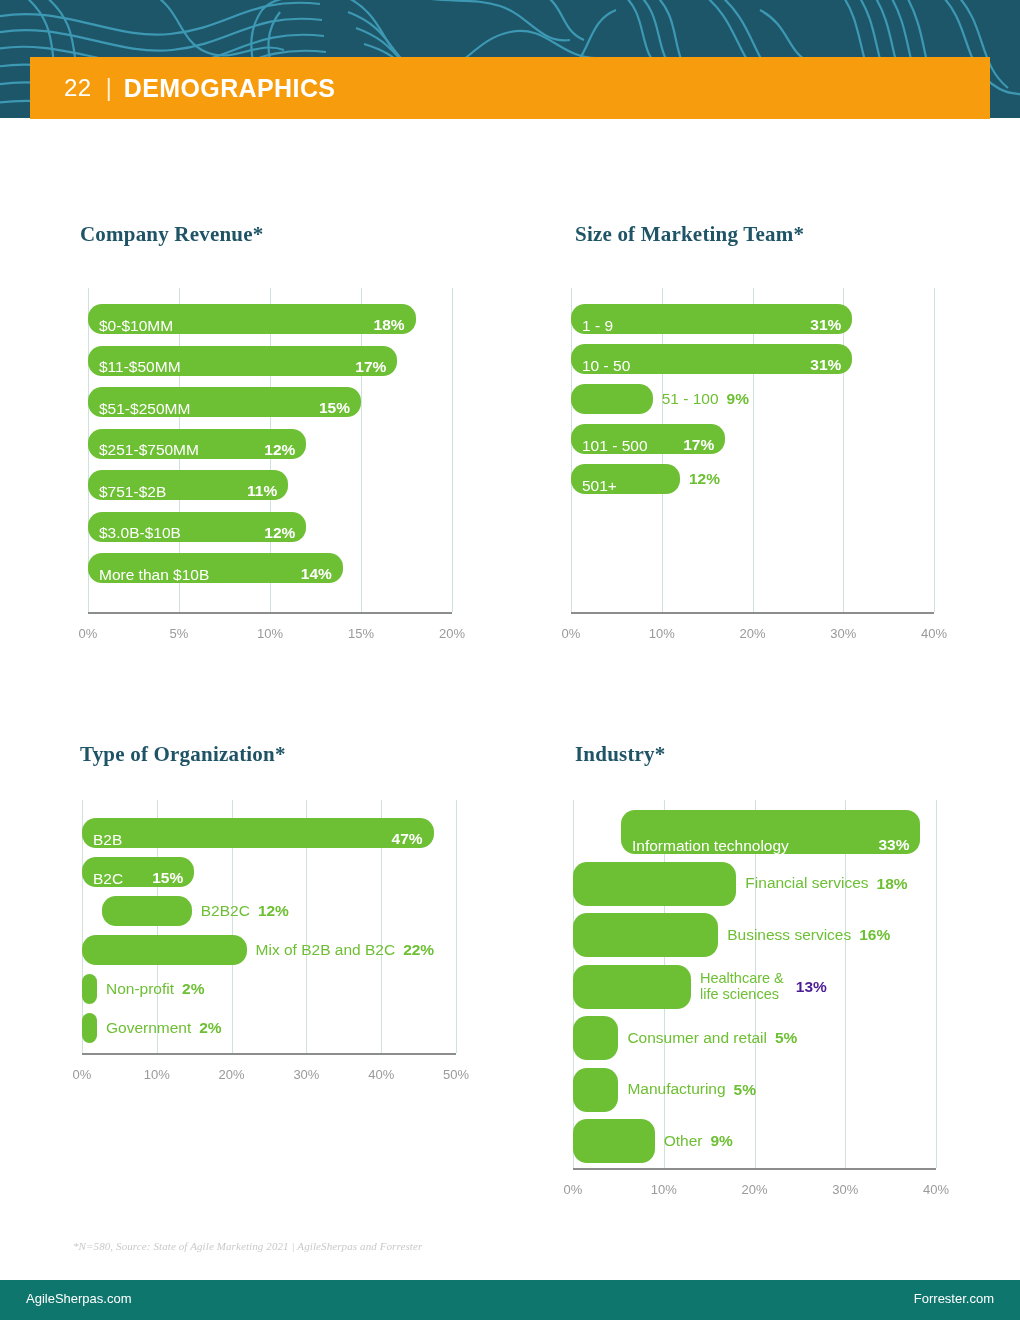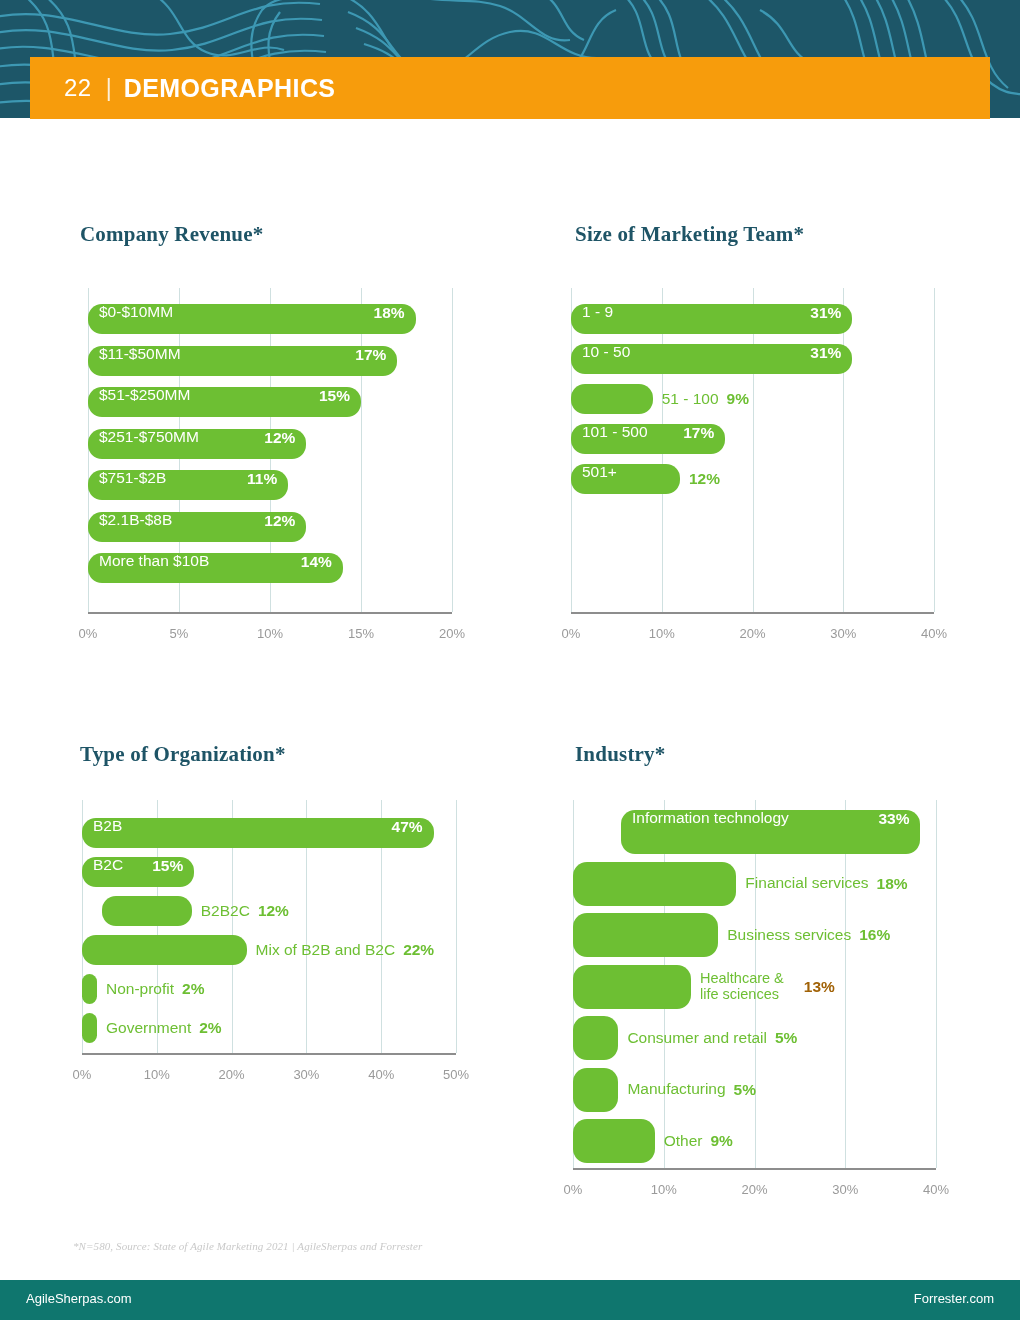--- a/index.html
+++ b/index.html
@@ -38,21 +38,21 @@
     white-space:nowrap;
   }
   .gridline{position:absolute;top:0;width:1px;background:#cfe0e0;}
   .axisline{position:absolute;height:2px;background:#8d8d8d;}
   .tick{
     position:absolute;font-size:13px;color:#9a9a9a;
     transform:translateX(-50%);white-space:nowrap;
   }
   .barrow{position:absolute;left:0;display:flex;align-items:center;}
   .bar{
-    background:#6dbf33;height:100%;display:flex;align-items:flex-start;
+    background:#6dbf33;height:100%;display:flex;align-items:flex-end;
     box-sizing:border-box;flex:0 0 auto;position:relative;border-radius:14px;
   }
   .bar .inlabel{
     color:#ffffff;font-size:15.5px;padding-left:11px;white-space:nowrap;
     line-height:1.04;
   }
   .bar .invalue{
     color:#ffffff;font-size:15.5px;font-weight:bold;position:absolute;
     right:11px;white-space:nowrap;
   }
@@ -172,21 +172,21 @@
         </div>
       </div>
       <div class="barrow" style="left: 88px; top: 470px; height: 30px;">
         <div class="bar" style="width: 200.2px; background: rgb(109, 191, 51);">
           <span class="inlabel">$751-$2B</span>
           <span class="invalue">11%</span>
         </div>
       </div>
       <div class="barrow" style="left: 88px; top: 511.5px; height: 30px;">
         <div class="bar" style="width: 218.4px; background: rgb(109, 191, 51);">
-          <span class="inlabel">$2.1B-$8B</span>
+          <span class="inlabel">$3.0B-$10B</span>
           <span class="invalue">12%</span>
         </div>
       </div>
       <div class="barrow" style="left: 88px; top: 553px; height: 30px;">
         <div class="bar" style="width: 254.8px; background: rgb(109, 191, 51);">
           <span class="inlabel">More than $10B</span>
           <span class="invalue">14%</span>
         </div>
       </div>
     </div>
@@ -307,21 +307,21 @@
       </div>
       <div class="barrow" style="left: 573px; top: 913px; height: 44px;">
         <div class="bar" style="width: 145.2px; background: rgb(109, 191, 51);"></div>
         <span class="outlabel" style="color: rgb(109, 191, 51);">Business services</span>
         <span class="outvalue" style="color: rgb(109, 191, 51); margin-left: 8px;">16%</span>
       </div>
       <div class="barrow" style="left: 573px; top: 964.5px; height: 44px;">
         <div class="bar" style="width: 117.975px; background: rgb(109, 191, 51);"></div>
         <span class="outlabel two-line" style="color: rgb(109, 191, 51);">Healthcare &amp;
 life sciences</span>
-        <span class="outvalue" style="color: #a16207; margin-left: 20px;">13%</span>
+        <span class="outvalue" style="color: #4c1d95; margin-left: 12px;">13%</span>
       </div>
       <div class="barrow" style="left: 573px; top: 1016px; height: 44px;">
         <div class="bar" style="width: 45.375px; background: rgb(109, 191, 51);"></div>
         <span class="outlabel" style="color: rgb(109, 191, 51);">Consumer and retail</span>
         <span class="outvalue" style="color: rgb(109, 191, 51); margin-left: 8px;">5%</span>
       </div>
       <div class="barrow" style="left: 573px; top: 1067.5px; height: 44px;">
         <div class="bar" style="width: 45.375px; background: rgb(109, 191, 51);"></div>
         <span class="outlabel" style="color: rgb(109, 191, 51);">Manufacturing</span>
         <span class="outvalue" style="color: rgb(109, 191, 51); margin-left: 8px;">5%</span>

